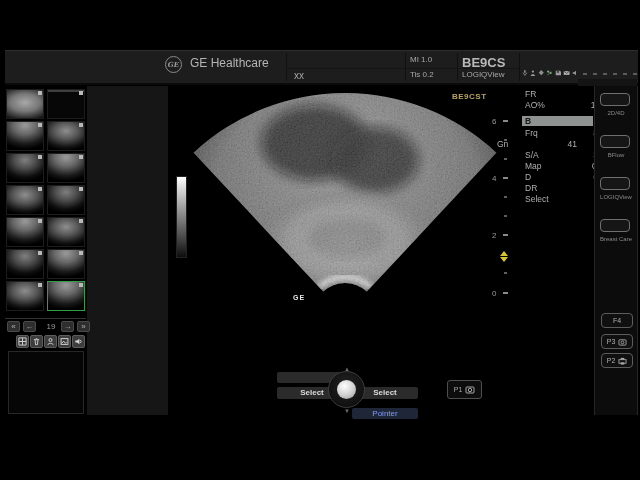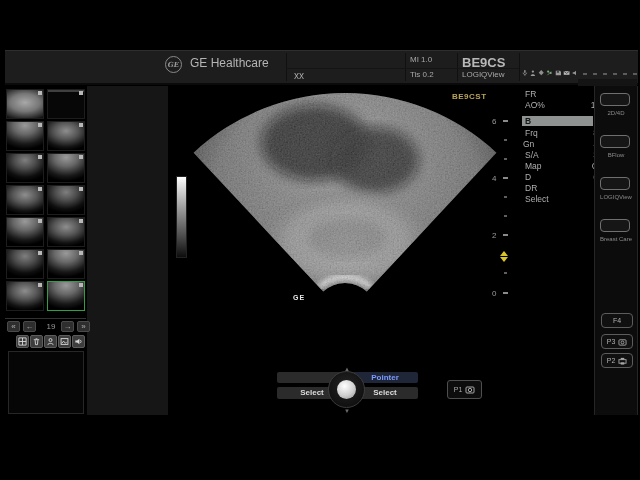--- a/index.html
+++ b/index.html
@@ -74,21 +74,21 @@
   
   .rk-col { left:594px; top:86px; width:44px; height:329px; background:#0c0c0c; border-left:1px solid #262626; border-right:1px solid #262626; }
   .tkey { position:absolute; left:600px; width:30px; height:13px; background:#161616; border:1.5px solid #6f6f6f; border-radius:4px; }
   .tkey-label { position:absolute; left:594px; width:44px; text-align:center; font-size:6px; color:#8a8a8a; }
   .fnkey { position:absolute; left:601px; width:32px; height:15px; background:#101010; border:1px solid #5c5c5c; border-radius:4px;
     color:#b0b0b0; font-size:7px; display:flex; align-items:center; justify-content:center; gap:3px; }
 
   
   .tb-btn { position:absolute; height:11px; background:#2b2b2b; border-radius:2px; font-size:8px; font-weight:bold;
     color:#dcdcdc; text-align:center; line-height:11px; }
-  .tb-pointer { background:#1f2638; color:#7b9bff; font-weight:bold; }
+  .tb-pointer { background:#1f2638; color:#7b9bff; font-weight:normal;margin-top:36px; }
   .tb-select { height:12px; }
   .tb-ring { left:328px; top:371px; width:37px; height:37px; border-radius:50%;
     background:radial-gradient(circle at 50% 40%, #242424, #101010 75%); border:1px solid #3c3c3c; }
   .tb-ball { left:337px; top:380px; width:19px; height:19px; border-radius:50%;
     background:radial-gradient(circle at 40% 32%, #ffffff, #cfcfcf 55%, #8f8f8f); }
   .tb-caret { position:absolute; color:#6a6a6a; font-size:6px; line-height:6px; left:344px; }
   .p1box { left:447px; top:380px; width:35px; height:19px; border:1px solid #4f4f4f; border-radius:3px; background:#0d0d0d;
     display:flex; align-items:center; justify-content:center; gap:3px; color:#a8a8a8; font-size:7px; }
 
   svg.mini { display:block; }
@@ -277,21 +277,21 @@
   <div class="ruler-minor" style="top:272px"></div>
   <div class="abs focusmark">
       <span class="t1"></span>
       <span class="t2"></span>
     </div>
 
   <div class="pr" style="left:525px; top:89px"><span>FR</span><span class="v">46</span></div>
   <div class="pr" style="left:525px; top:100px"><span>AO%</span><span class="v">100</span></div>
   <div class="abs modebar">B</div>
   <div class="pr" style="left:525px; top:128px"><span>Frq</span><span class="v">8.0</span></div>
-  <div class="pr" style="left:523px; top:139px"><span>Gn</span><span class="v">41</span></div>
+  <div class="pr" style="left:497px; top:139px"><span>Gn</span><span class="v">41</span></div>
   <div class="pr" style="left:525px; top:150px"><span>S/A</span><span class="v">3/4</span></div>
   <div class="pr" style="left:525px; top:161px"><span>Map</span><span class="v">C/0</span></div>
   <div class="pr" style="left:525px; top:172px"><span>D</span><span class="v">6.0</span></div>
   <div class="pr" style="left:525px; top:183px"><span>DR</span><span class="v">69</span></div>
   <div class="pr" style="left:525px; top:194px"><span>Select</span><span class="v">Off</span></div>
 
   <div class="abs rk-col"></div>
   <div class="tkey" style="top:93px"></div>
   <div class="tkey-label" style="top:110px">2D/4D</div>
   <div class="tkey" style="top:135px"></div>

